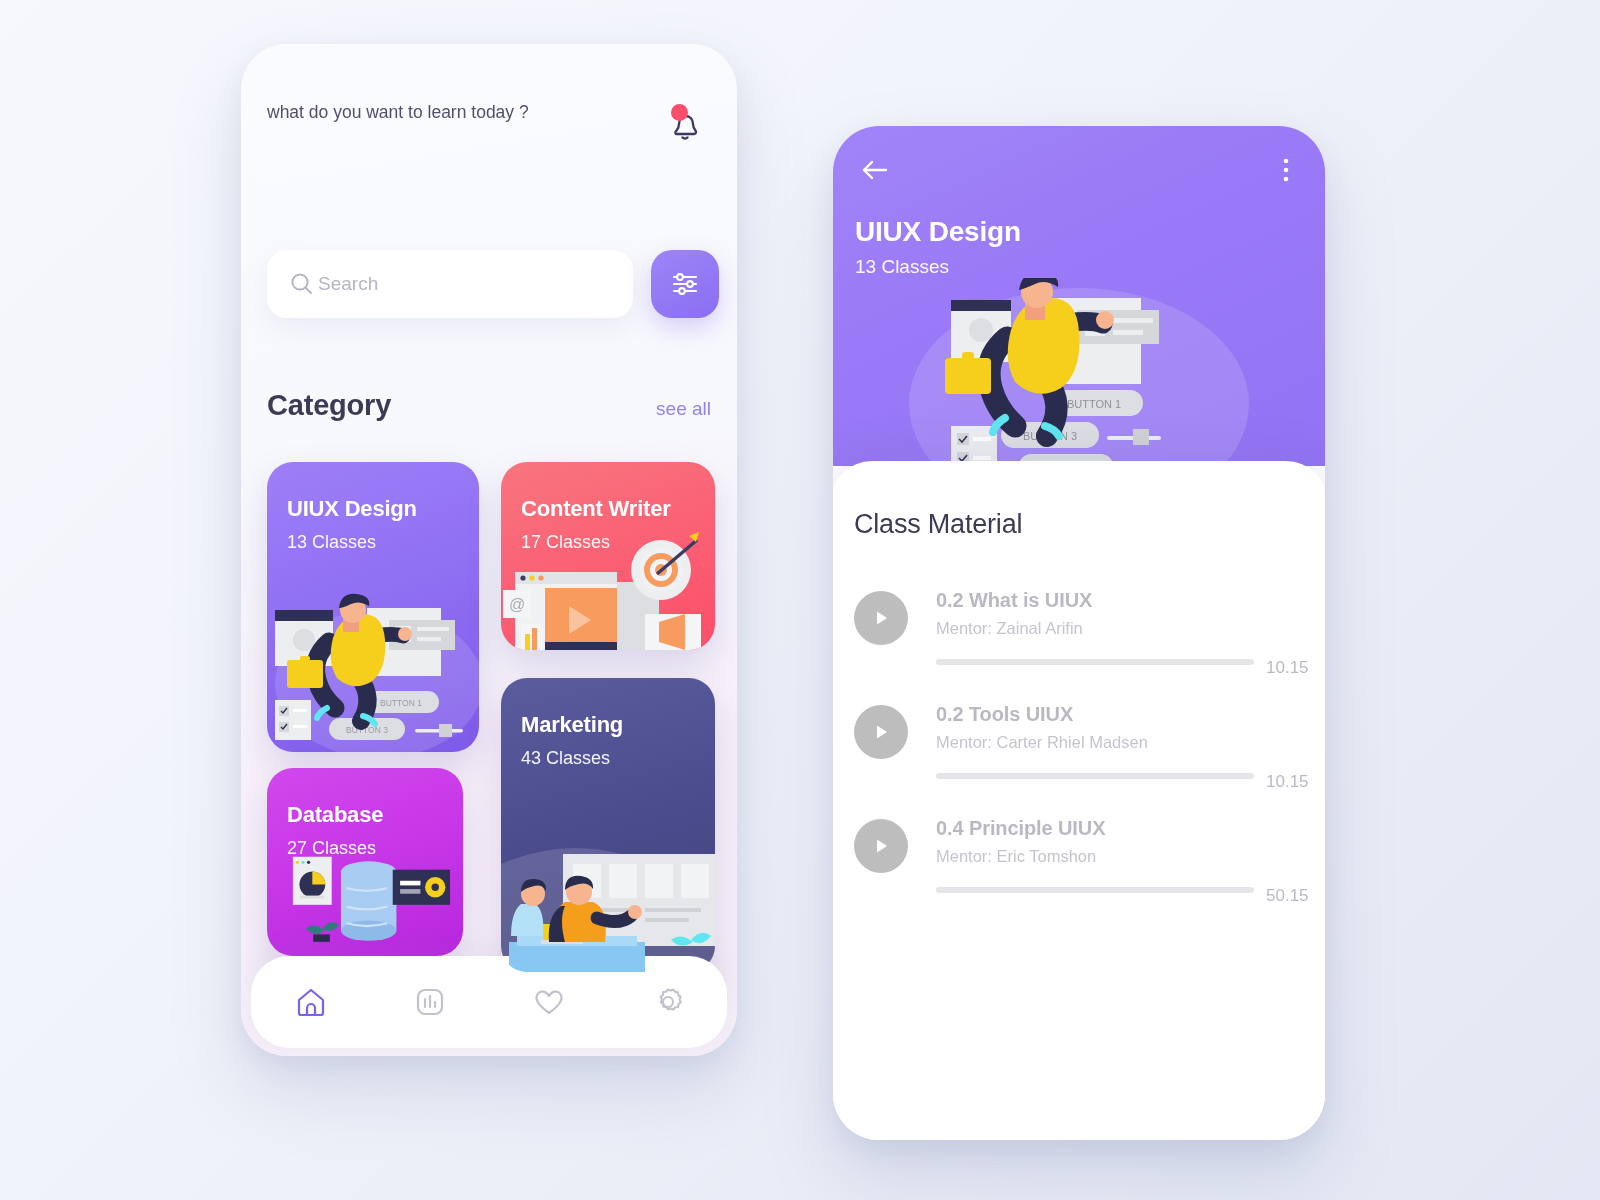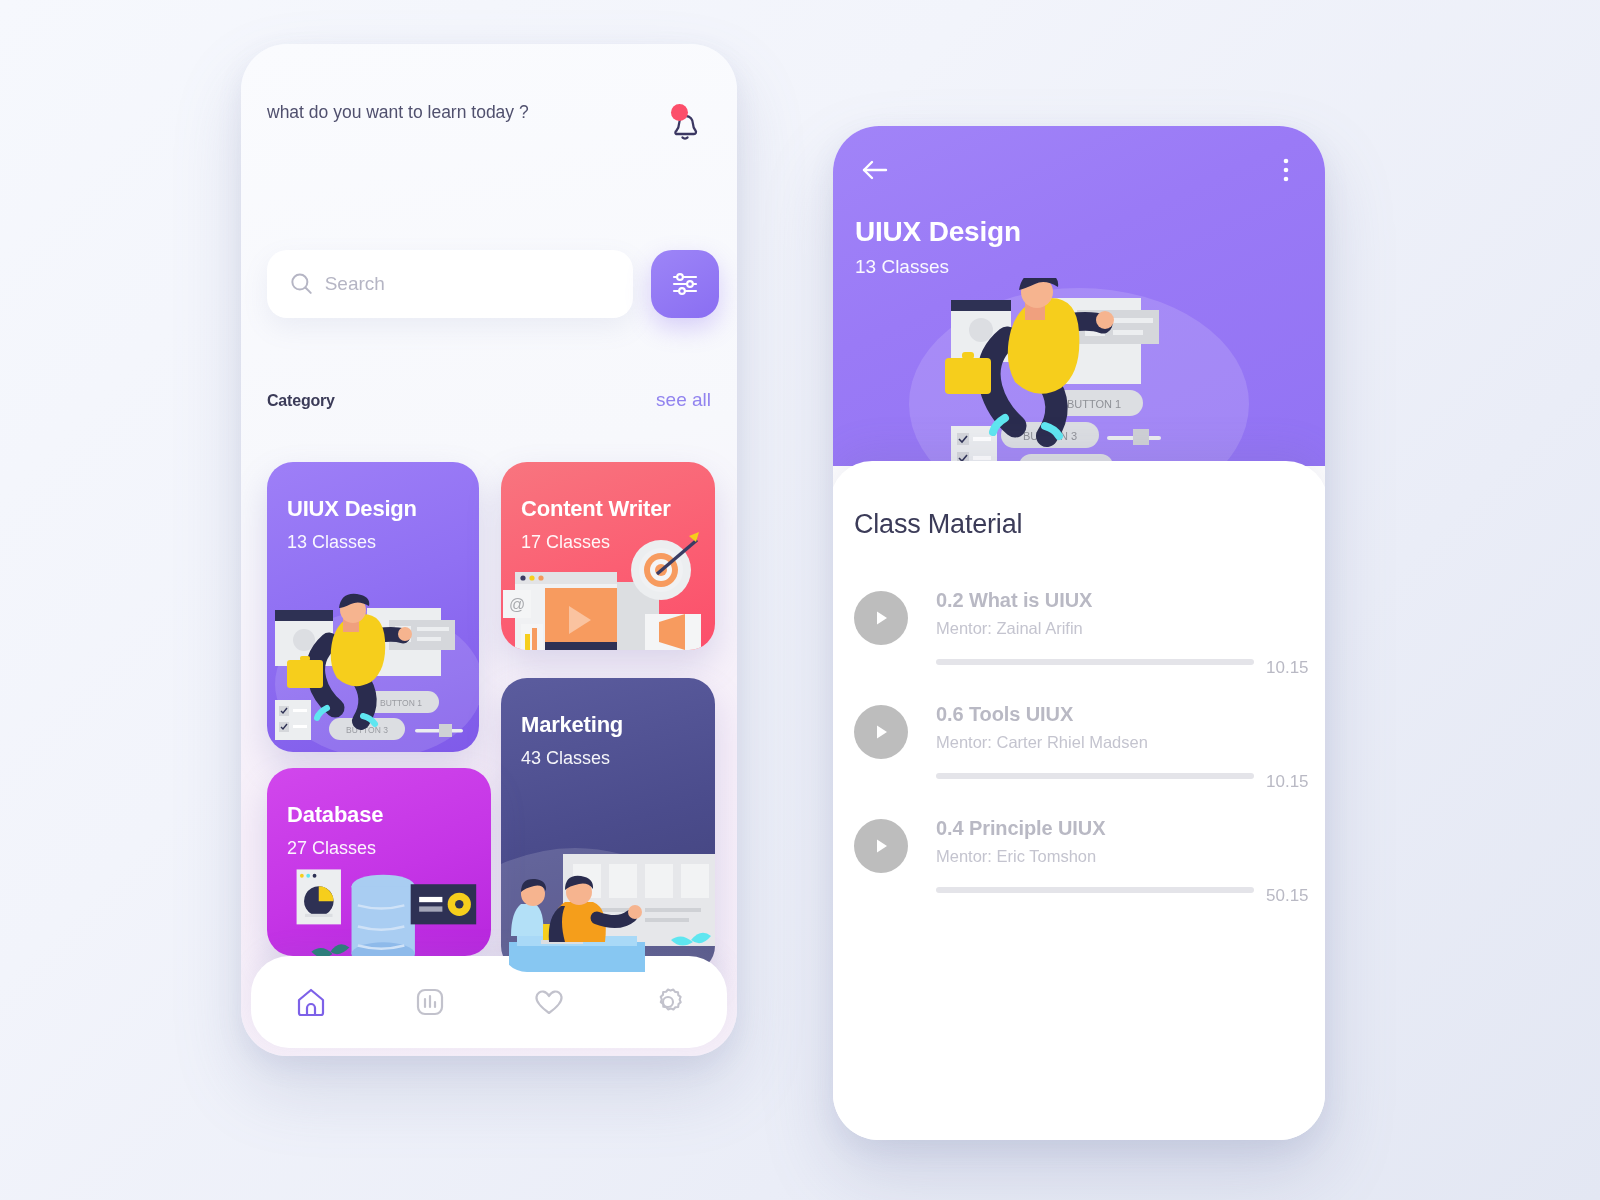--- a/index.html
+++ b/index.html
@@ -46,21 +46,21 @@
     border-radius: 50%; background: #fc4e6a; z-index: 2;
   }
 
   
   .search-row {
     position: absolute; left: 266px; top: 216px;
     display: flex; align-items: center; gap: 18px;
   }
   .search-box {
     width: 366px; height: 68px; background: #ffffff; border-radius: 20px;
-    display: flex; align-items: center; padding: 0 22px; gap: 10px;
+    display: flex; align-items: center; padding: 0 22px; gap: 3px;
     box-shadow: 0 10px 26px rgba(130,140,180,0.11);
   }
   .search-input {
     border: none; outline: none; background: transparent;
     font-family: "Liberation Sans", sans-serif;
     font-size: 19px; color: #9b9bb0; width: 290px;
   }
   .search-input::placeholder { color: #b5b5c4; }
   .filter-btn {
     width: 68px; height: 68px; border-radius: 21px;
@@ -68,21 +68,21 @@
     display: flex; align-items: center; justify-content: center;
     border: none; cursor: pointer;
     box-shadow: 0 10px 24px rgba(138,110,242,0.30);
   }
 
   
   .cat-head {
     position: absolute; left: 266px; top: 355px; width: 448px;
     display: flex; align-items: baseline; justify-content: space-between;
   }
-  .cat-title { font-size: 16px; font-weight: bold; color: #3b3b58; letter-spacing: -0.2px; }
+  .cat-title { font-size: 29px; font-weight: bold; color: #3b3b58; letter-spacing: -0.2px; }
   .see-all { font-size: 19px; color: #9183ef; text-decoration: none; cursor: pointer; }
 
   .cat-grid { position: absolute; left: 266px; top: 428px; width: 448px; height: 510px; }
   .cat-card {
     position: absolute; border-radius: 26px; overflow: hidden;
     box-shadow: 0 16px 34px rgba(120,110,180,0.22);
   }
   .cat-card .c-title {
     position: absolute; left: 20px; top: 34px;
     font-size: 22px; font-weight: bold; color: #ffffff; letter-spacing: -0.2px;
@@ -91,21 +91,21 @@
   .cat-card .c-sub {
     position: absolute; left: 20px; top: 70px;
     font-size: 18px; color: rgba(255,255,255,0.94); z-index: 4;
   }
   #card-uiux      { left: 0;   top: 0;   width: 212px; height: 290px;
                     background: linear-gradient(160deg, #9e7ff7 0%, #9070f3 45%, #7f5ae9 100%); }
   #card-content   { left: 234px; top: 0;  width: 214px; height: 188px;
                     background: linear-gradient(160deg, #f8757f 0%, #fb5f73 55%, #fc4e6a 100%); }
   #card-marketing { left: 234px; top: 216px; width: 214px; height: 294px;
                     background: linear-gradient(165deg, #5b5c9e 0%, #4b4c8c 50%, #3f4077 100%); }
-  #card-database  { left: 0;   top: 306px; width: 224px; height: 188px;
+  #card-database  { left: 0;   top: 306px; width: 196px; height: 188px;
                     background: linear-gradient(160deg, #d147ec 0%, #c535e6 55%, #b726dd 100%); }
 
   .illus { position: absolute; inset: 0; z-index: 2; }
 
   
   .tabbar {
     position: absolute; left: 10px; bottom: 8px; width: 476px; height: 92px;
     background: #ffffff; border-radius: 38px;
     display: flex; align-items: center; justify-content: space-around;
     box-shadow: 0 -6px 24px rgba(140,140,190,0.10);
@@ -463,21 +463,21 @@
         <div class="l-bar"></div>
         <div class="l-time">10.15</div>
       </div>
 
       <div class="lesson idle">
         <div class="play idle">
           <svg width="22" height="22" viewBox="0 0 22 22">
             <path d="M7 4.5 L17 11 L7 17.5 z" fill="#ffffff"></path>
           </svg>
         </div>
-        <div class="l-name">0.6 Tools UIUX</div>
+        <div class="l-name">0.2 Tools UIUX</div>
         <div class="l-mentor">Mentor: Carter Rhiel Madsen</div>
         <div class="l-bar"></div>
         <div class="l-time">10.15</div>
       </div>
 
       <div class="lesson idle">
         <div class="play idle">
           <svg width="22" height="22" viewBox="0 0 22 22">
             <path d="M7 4.5 L17 11 L7 17.5 z" fill="#ffffff"></path>
           </svg>

